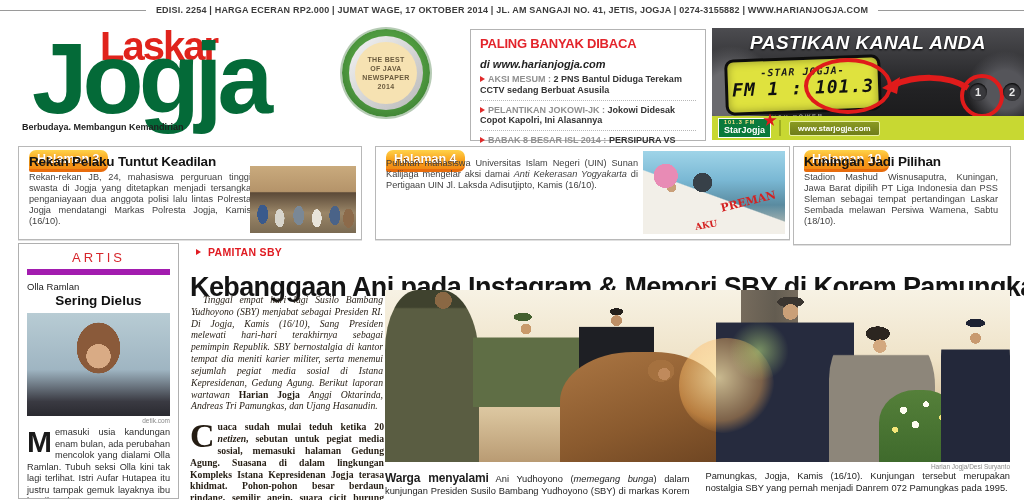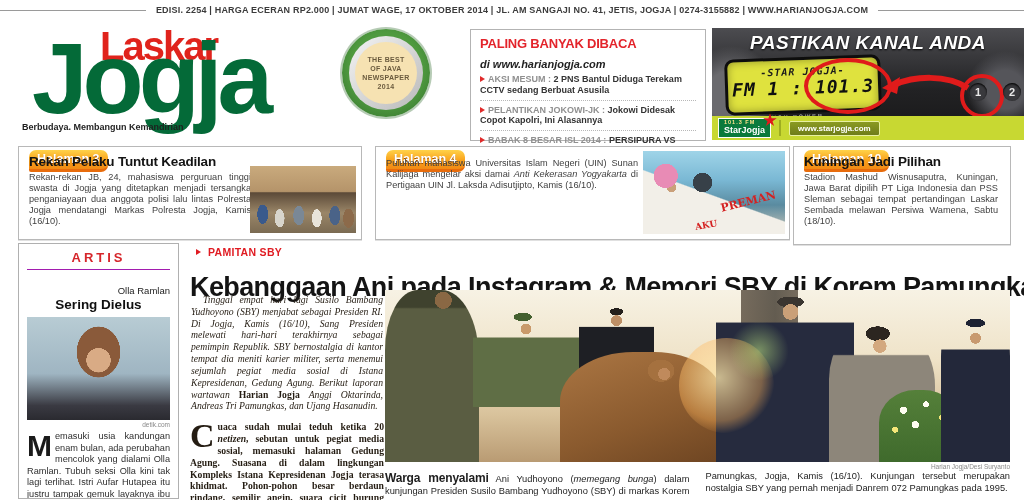--- a/index.html
+++ b/index.html
@@ -100,23 +100,23 @@
                  radial-gradient(circle 16px at 42% 38%,#374048 0 60%,transparent 61%),
                  linear-gradient(200deg,transparent 0 52%,#f2efe8 53% 100%),
                  linear-gradient(180deg,#9fd4e8 0%,#7ab8d4 35%,#5a8ba0 65%,#cfc8b8 100%);}
   .banner-word{position:absolute;color:#d42222;font-weight:800;font-family:"DejaVu Serif",serif;}
   .bw1{right:8px;bottom:26px;font-size:11px;transform:rotate(-14deg);}
   .bw2{left:52px;bottom:4px;font-size:9px;transform:rotate(-10deg);}
 
   
   .artis{position:absolute;left:18px;top:243px;width:161px;height:256px;border:1px solid #b0b0b0;
       box-sizing:border-box;padding:6px 8px;background:#fff;overflow:hidden;}
-  .artis-head{text-align:center;color:#d6262b;font-weight:700;font-size:13px;letter-spacing:3px;
-      padding-bottom:4px;border-bottom:1px solid #a21caf;}
-  .artis-name{text-align:right;font-size:9.5px;color:#222;margin-top:15px;}
+  .artis-head{text-align:center;color:#d6262b;font-weight:400;font-size:13px;letter-spacing:3px;
+      padding-bottom:4px;border-bottom:6px solid #a21caf;}
+  .artis-name{text-align:left;font-size:9.5px;color:#222;margin-top:6px;}
   .artis-title{text-align:center;font-size:13.5px;font-weight:800;color:#101010;margin-top:1px;}
   .artis-photo{margin:5px auto 0;width:143px;height:103px;position:relative;
       background:radial-gradient(circle 22px at 50% 42%,#d9ab85 0 55%,transparent 56%),
                  radial-gradient(ellipse 36px 42px at 50% 34%,#8a5a3a 0 60%,transparent 61%),
                  linear-gradient(180deg,#b8ccd4 0%,#9fb5c2 55%,#3a3a42 86%,#2a2a30 100%);}
   .artis-credit{text-align:right;font-size:6.5px;color:#888;margin-top:1px;}
   .artis-body{margin-top:3px;font-size:9.2px;line-height:1.25;text-align:justify;color:#2e2e2e;}
   .dropcap-m{float:left;font-size:30px;line-height:.8;font-weight:800;padding:3px 3px 0 0;color:#1a1a1a;}
 
   

